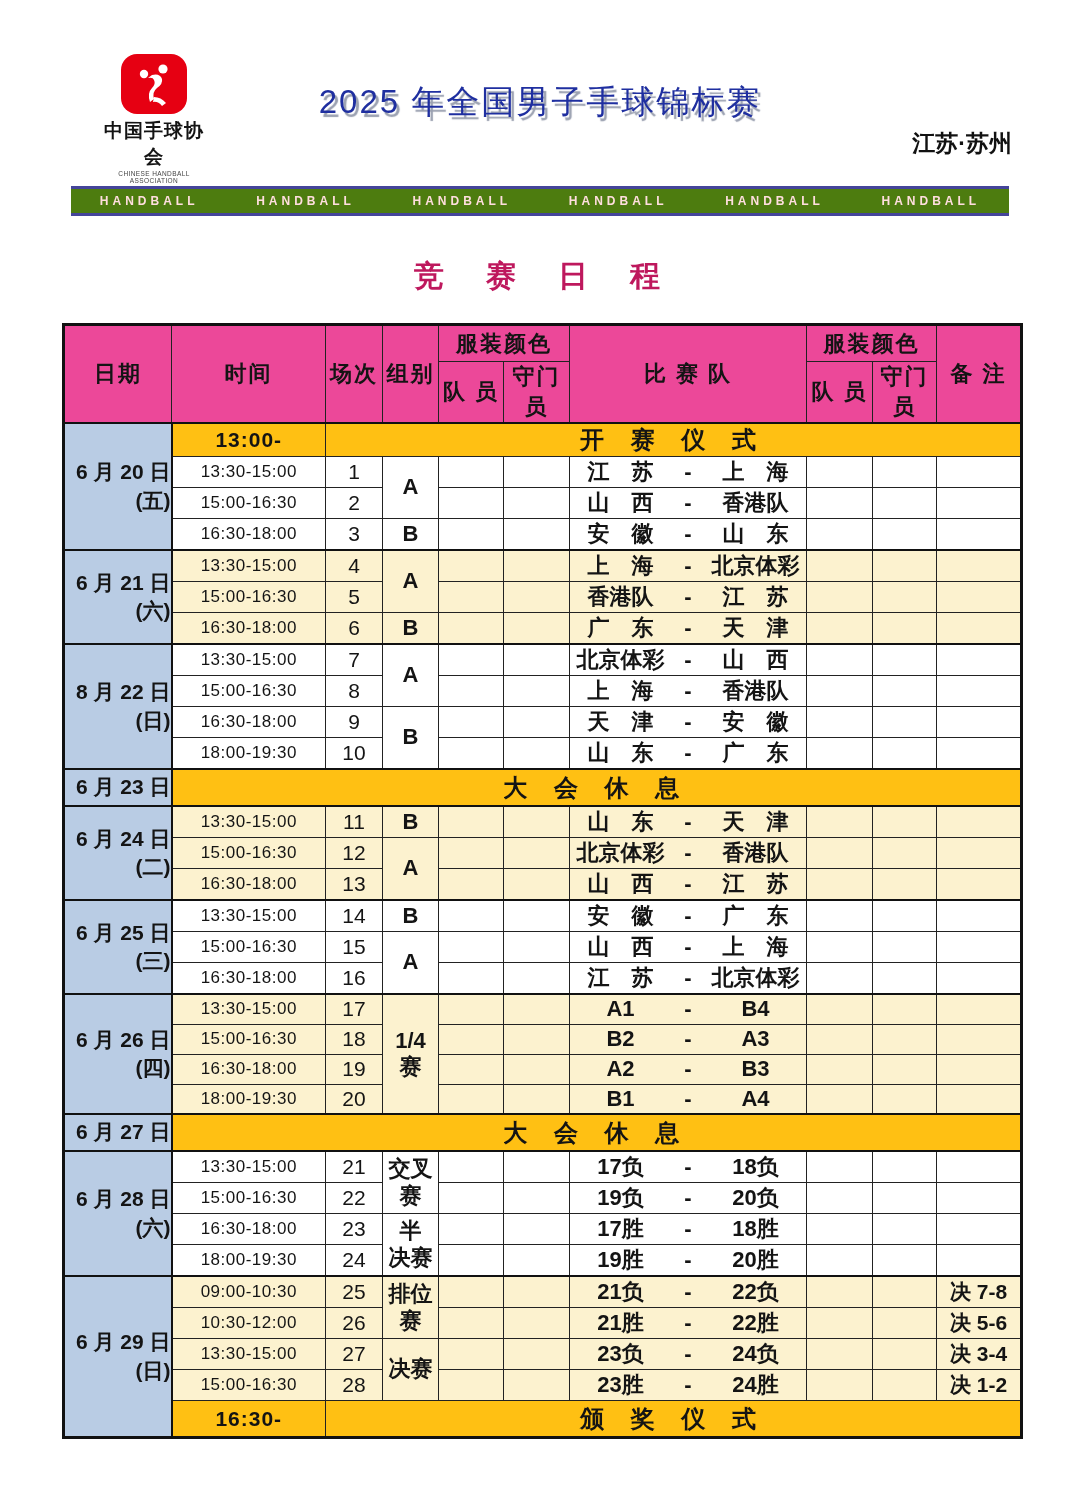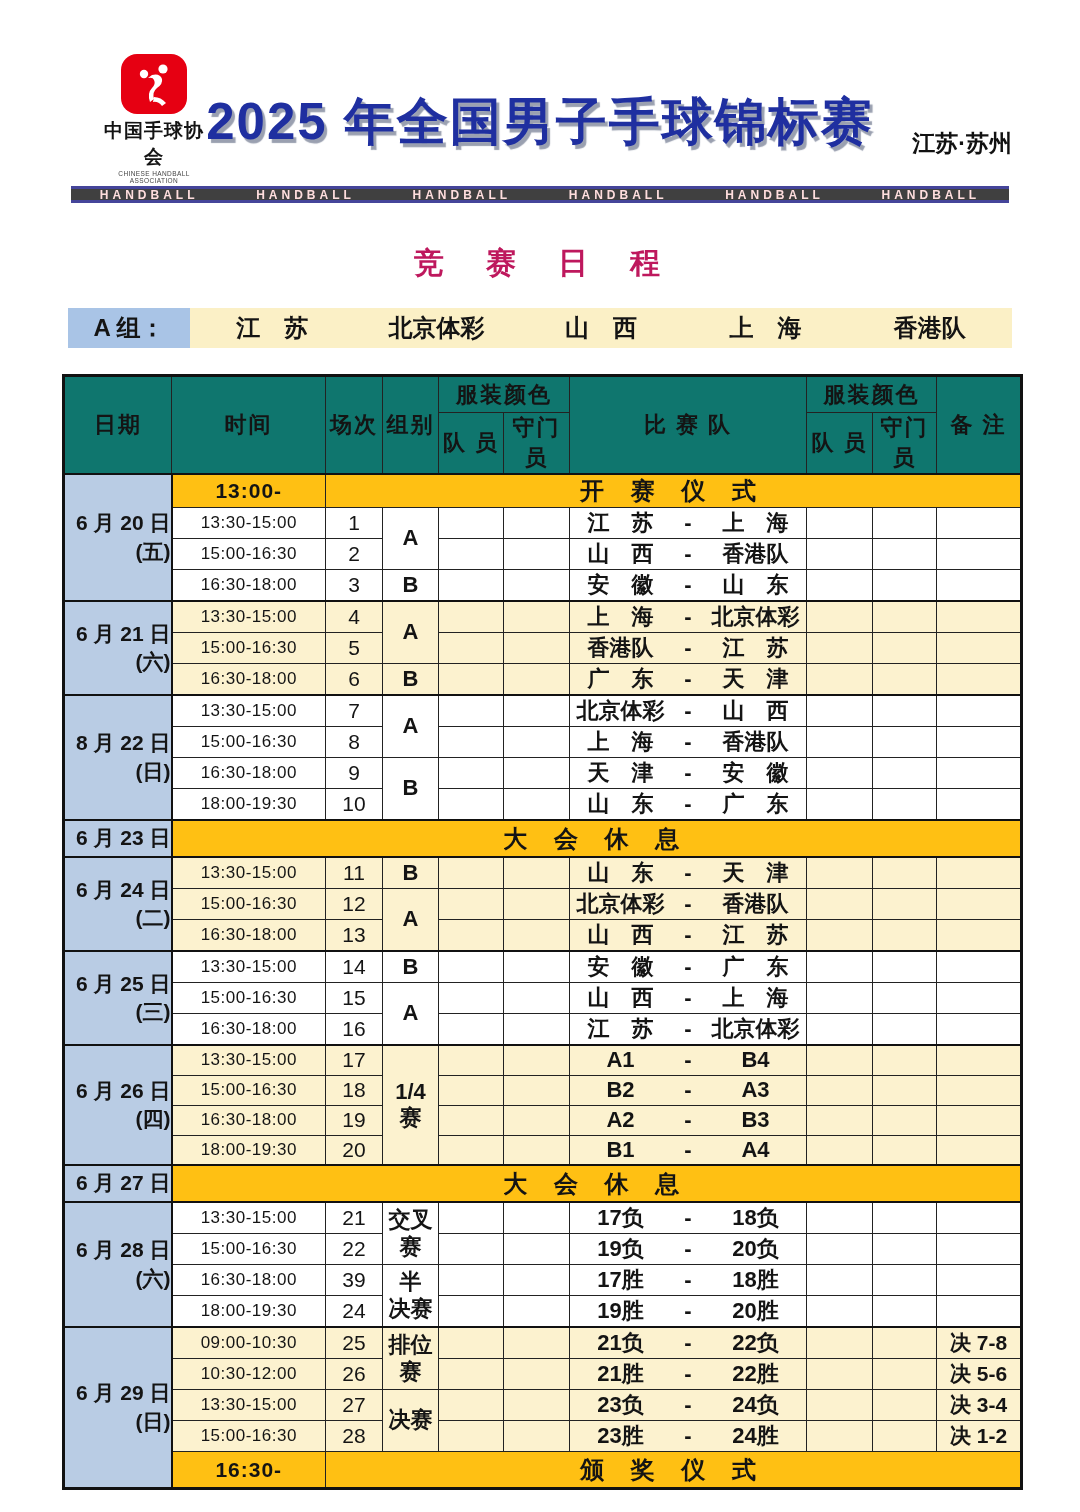--- a/index.html
+++ b/index.html
@@ -6,27 +6,27 @@
   html,body { width:1080px; height:1512px; background:#fff; overflow:hidden;
     font-family:"Liberation Sans","DejaVu Sans",sans-serif; color:#141414; }
 
   
   .top { position:relative; height:138px;margin-top:48px; }
   .logo-wrap { position:absolute; left:96px; top:6px; width:116px; text-align:center; }
   .logo-badge { width:66px; height:60px; margin:0 auto; background:#e60012; border-radius:16px;
     display:flex; align-items:center; justify-content:center; }
   .org-cn { font-size:19px; font-weight:700; letter-spacing:1px; margin-top:4px; }
   .org-en { font-size:6.5px; color:#444; letter-spacing:.4px; }
-  .main-title { position:absolute; left:0; right:0; top:40px; text-align:center;
-    font-size:51px; font-weight:700; color:#1f2fa0; letter-spacing:2px;
+  .main-title { position:absolute; left:0; right:0; top:32px; text-align:center;
+    font-size:33px; font-weight:400; color:#1f2fa0; letter-spacing:2px;
     text-shadow:3px 4px 1px #9aa0b0; }
   .location { position:absolute; right:68px; top:80px; font-size:23px; font-weight:700; color:#111; }
 
   
-  .banner { margin:0 71px; height:17px; background:#404040;
+  .banner { margin:0 71px; height:30px; background:#4d7c0f;
     border-top:3px solid #45459a; border-bottom:3px solid #45459a;
     display:flex; align-items:center; justify-content:space-around; }
   .banner span { color:#ffdede; font-size:12px; font-weight:800; letter-spacing:4px; }
 
   
   .page-title { margin-top:40px; text-align:center; font-size:30px; font-weight:700;
     color:#be185d; letter-spacing:6px; }
 
   
   .groups { margin:24px 68px 0; }
@@ -35,21 +35,21 @@
     font-size:24px; font-weight:700; }
   .gband { background:#fbf0c6; display:flex; align-items:center; }
   .gband.a { flex:1; }
   .gband.b { width:650px; }
   .gteam { flex:1; text-align:center; font-size:24px; font-weight:700; }
 
   
   .tblwrap { margin:26px 60px 0 62px; }
   table { width:958px; border-collapse:collapse; table-layout:fixed; border:3px solid #111; }
   th,td { border:1px solid #222; overflow:hidden; }
-  thead th { background:#0f766e; font-size:22px; font-weight:700; letter-spacing:2px; }
+  thead th { background:#ec4899; font-size:22px; font-weight:700; letter-spacing:2px; }
   thead tr.sub th { border-bottom:2px solid #111; }
   td { text-align:center; vertical-align:middle; font-size:21px; }
   td.date { background:#b9cce4; border-right:2px solid #111; font-size:21px; font-weight:700;
     white-space:pre-line; line-height:1.35;text-align:right; }
   tr.gtop td, tr.gtop th { border-top:2px solid #111; }
   tr.r { height:30px; } tr.open { height:31px; } tr.rest { height:37px; } tr.cer { height:37px; }
   tr.tint td { background:#fcf2cf; }
   tr td.date { background:#b9cce4; }
   td.orange { background:#ffc013 !important; font-size:24px; font-weight:700; letter-spacing:10px; }
   td.time { font-size:17px; letter-spacing:.5px; }
@@ -86,30 +86,20 @@
   <span>HANDBALL</span>
   <span>HANDBALL</span>
   <span>HANDBALL</span>
   <span>HANDBALL</span>
   <span>HANDBALL</span>
 </div>
 
 <div class="page-title">竞　赛　日　程</div>
 
 <div class="groups">
-  <div class="grow">
-    <div class="glabel">A 组：</div>
-    <div class="gband a">
-      <span class="gteam">江　苏</span>
-      <span class="gteam">北京体彩</span>
-      <span class="gteam">山　西</span>
-      <span class="gteam">上　海</span>
-      <span class="gteam">香港队</span>
-    </div>
-  </div>
 </div>
 
 <div class="tblwrap">
 <table>
   <colgroup>
     <col style="width:108px">
         <col style="width:154px">
         <col style="width:57px">
         <col style="width:56px">
     <col style="width:65px">
@@ -534,21 +524,21 @@
               <span class="d">-</span>
               <span class="t">20负</span>
             </div>
           </td>
       <td></td>
           <td></td>
       <td class="note"></td>
     </tr>
     <tr class="r">
       <td class="time">16:30-18:00</td>
-      <td class="no">39</td>
+      <td class="no">23</td>
       <td class="grp" rowspan="2">半
 决赛</td>
       <td></td>
           <td></td>
       <td class="vs">
             <div class="vsbox">
               <span class="t">17胜</span>
               <span class="d">-</span>
               <span class="t">18胜</span>
             </div>

